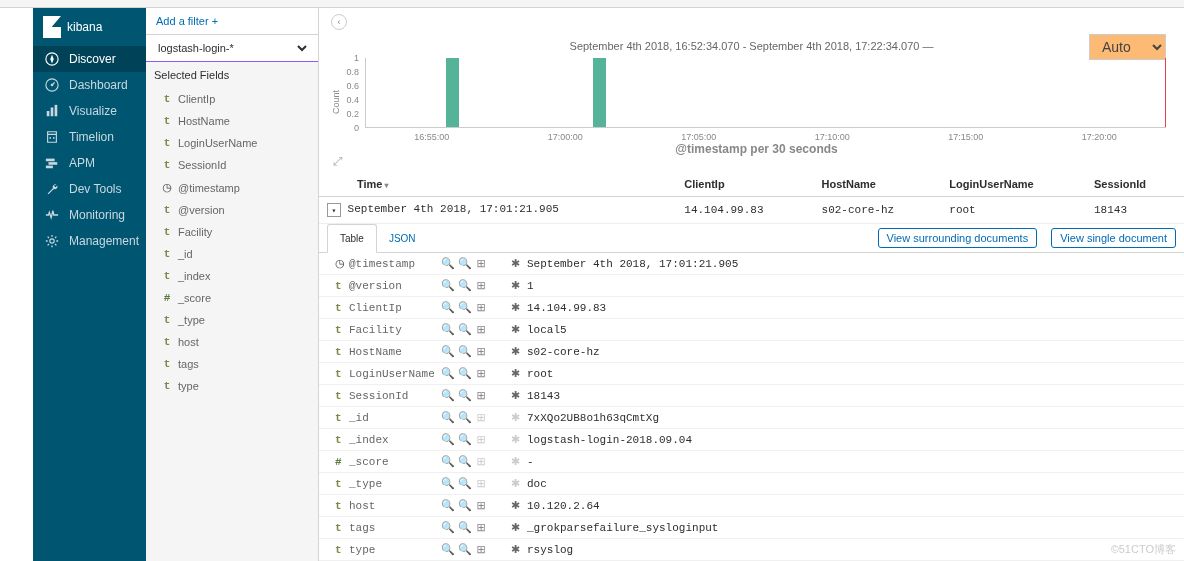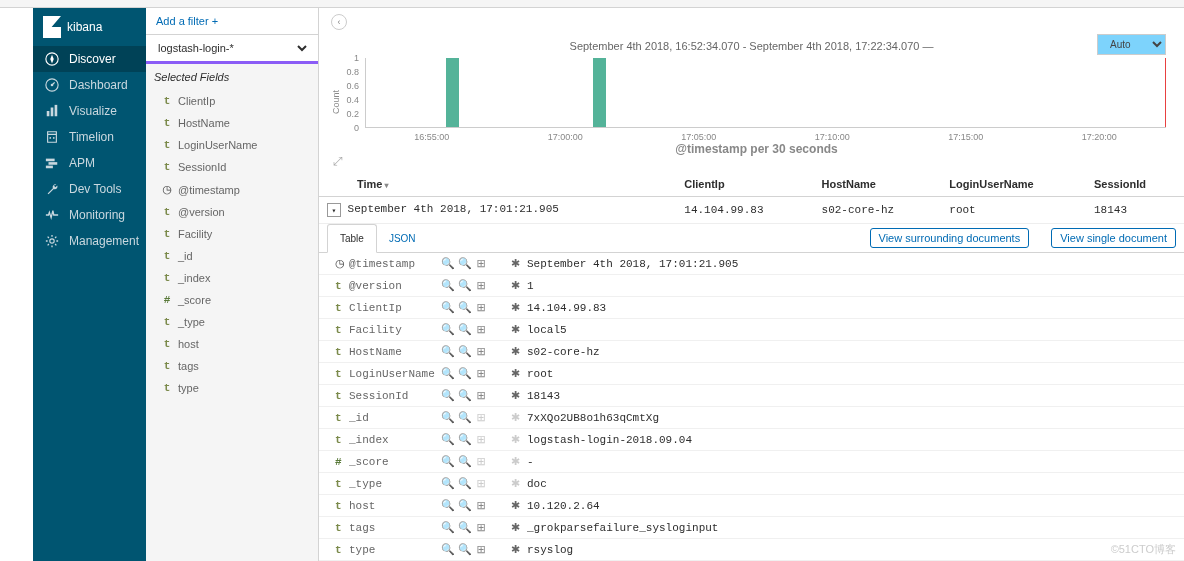--- a/index.html
+++ b/index.html
@@ -13,39 +13,39 @@
     .sidebar { width: 113px; background: #005571; color: #fff; display: flex; flex-direction: column; }
     .brand { display: flex; align-items: center; padding: 8px 10px; gap: 6px; }
     .brand-logo { width: 18px; height: 22px; background: #fff; clip-path: polygon(0 100%, 100% 100%, 100% 50%, 48% 50%, 100% 0, 0 0); }
     .sidebar-item { display: flex; align-items: flex-end; gap: 10px; padding: 6px 12px; font-size: 12px; cursor: pointer; color: #c9d8df; }
     .sidebar-item.active { background: #004257; color: #fff; }
     .sidebar-item svg, .sidebar-item .ico { width: 14px; height: 14px; fill: currentColor; flex-shrink: 0; }
     
     
     .field-panel { width: 173px; background: #f5f5f5; border-right: 1px solid #d3d3d3; display: flex; flex-direction: column; font-size: 11px; }
     .add-filter { padding: 7px 10px; color: #006bb4; border-bottom: 1px solid #d3d3d3; background: #fff; cursor: pointer; }
-    .index-row { padding: 6px 8px; border-bottom: 3px solid #8b5cf6; background: #fff; position: relative; }
+    .index-row { padding: 6px 8px; border-bottom: 1px solid #8b5cf6; background: #fff; position: relative; }
     .index-row select { border: none; background: transparent; font-size: 11px; width: 100%; color: #2d2d2d; outline: none; }
-    .section-head { padding: 7px 8px; color: #2d2d2d; font-weight: 400; font-style: italic; }
+    .section-head { padding: 7px 8px; color: #2d2d2d; font-weight: 400; }
     .section-head.av { display: flex; justify-content: space-between; align-items: center; }
     .gear { color: #666; cursor: pointer; }
     .field-item { padding: 5px 8px 5px 16px; display: flex; align-items: center; gap: 6px; color: #666; cursor: pointer; }
     .field-type { font-family: "Courier New", monospace; font-weight: bold; width: 10px; display: inline-block; text-align: center; font-size: 11px; }
     .ft-t { color: #7b8a4b; }
     .ft-hash { color: #5a7a3a; }
     .ft-clock { color: #444; font-family: inherit; font-weight: normal; }
     
     
     .content { flex: 1; display: flex; flex-direction: column; overflow: hidden; }
     .content-top { padding: 6px 12px; display: flex; align-items: center; }
     .collapse-btn { width: 16px; height: 16px; border: 1px solid #ccc; border-radius: 8px; display: flex; align-items: center; justify-content: center; color: #888; font-size: 9px; cursor: pointer; }
     .time-row { text-align: center; padding: 4px 0 2px; color: #666; font-size: 11px; position: relative; }
     .time-range { display: inline-block; text-align: center; }
     .auto-select { position: absolute; right: 18px; top: -2px; }
-    .auto-select select { border: 1px solid #ccc; padding: 3px 18px 3px 8px; font-size: 10px; color: #444; background: #7dd3fc; }
+    .auto-select select { border: 1px solid #ccc; padding: 3px 18px 3px 8px; font-size: 14px; color: #444; background: #fdba74; }
     
     
     .chart-area { height: 105px; display: flex; padding: 0 12px; }
     .y-label { writing-mode: vertical-rl; transform: rotate(180deg); font-size: 9px; color: #888; padding: 18px 0; text-align: center; }
     .chart-body { flex: 1; position: relative; }
     .chart-grid { position: absolute; left: 24px; right: 6px; top: 4px; bottom: 22px; border-left: 1px solid #ccc; border-bottom: 1px solid #ccc; }
     .y-ticks { position: absolute; left: 0; top: 4px; bottom: 22px; width: 22px; }
     .y-tick { position: absolute; right: 4px; font-size: 9px; color: #888; transform: translateY(-50%); }
     .x-ticks { position: absolute; left: 24px; right: 6px; bottom: 6px; height: 12px; }
     .x-tick { position: absolute; font-size: 9px; color: #888; transform: translateX(-50%); }
@@ -61,21 +61,21 @@
     .doc-table th.time-col { padding-left: 38px; }
     .doc-row td { padding: 6px 8px; font-family: "Courier New", monospace; font-size: 11px; border-bottom: 1px solid #eee; }
     .expand-cell { width: 24px; vertical-align: top; }
     .expand-handle { width: 14px; height: 14px; border: 1px solid #999; display: inline-flex; align-items: center; justify-content: center; font-size: 8px; cursor: pointer; }
     
     
     .doc-detail { padding: 0; }
     .detail-tabs { display: flex; align-items: center; border-bottom: 1px solid #d3d3d3; padding: 0 8px; }
     .detail-tab { padding: 8px 12px; font-size: 10px; color: #006bb4; cursor: pointer; }
     .detail-tab.active { border: 1px solid #d3d3d3; border-bottom: 1px solid #fff; margin-bottom: -1px; border-radius: 3px 3px 0 0; color: #2d2d2d; }
-    .detail-actions { margin-left: auto; display: flex; gap: 22px; padding: 4px 0; }
+    .detail-actions { margin-left: auto; display: flex; gap: 14px; padding: 4px 0; }
     .btn-link { border: 1px solid #006bb4; color: #006bb4; padding: 3px 8px; font-size: 11px; border-radius: 3px; cursor: pointer; background: #fff; }
     
     .field-rows { width: 100%; }
     .field-row { display: flex; align-items: center; padding: 4px 8px 4px 16px; font-family: "Courier New", monospace; font-size: 11px; border-bottom: 1px solid #f0f0f0; }
     .fr-type { width: 14px; color: #7b8a4b; font-weight: bold; }
     .fr-type.clock { color: #444; font-weight: normal; font-family: Arial; }
     .fr-type.hash { color: #5a7a3a; }
     .fr-name { width: 92px; color: #666; }
     .fr-actions { width: 70px; display: flex; gap: 4px; color: #888; }
     .fr-actions span { cursor: pointer; font-family: Arial; font-size: 11px; }

